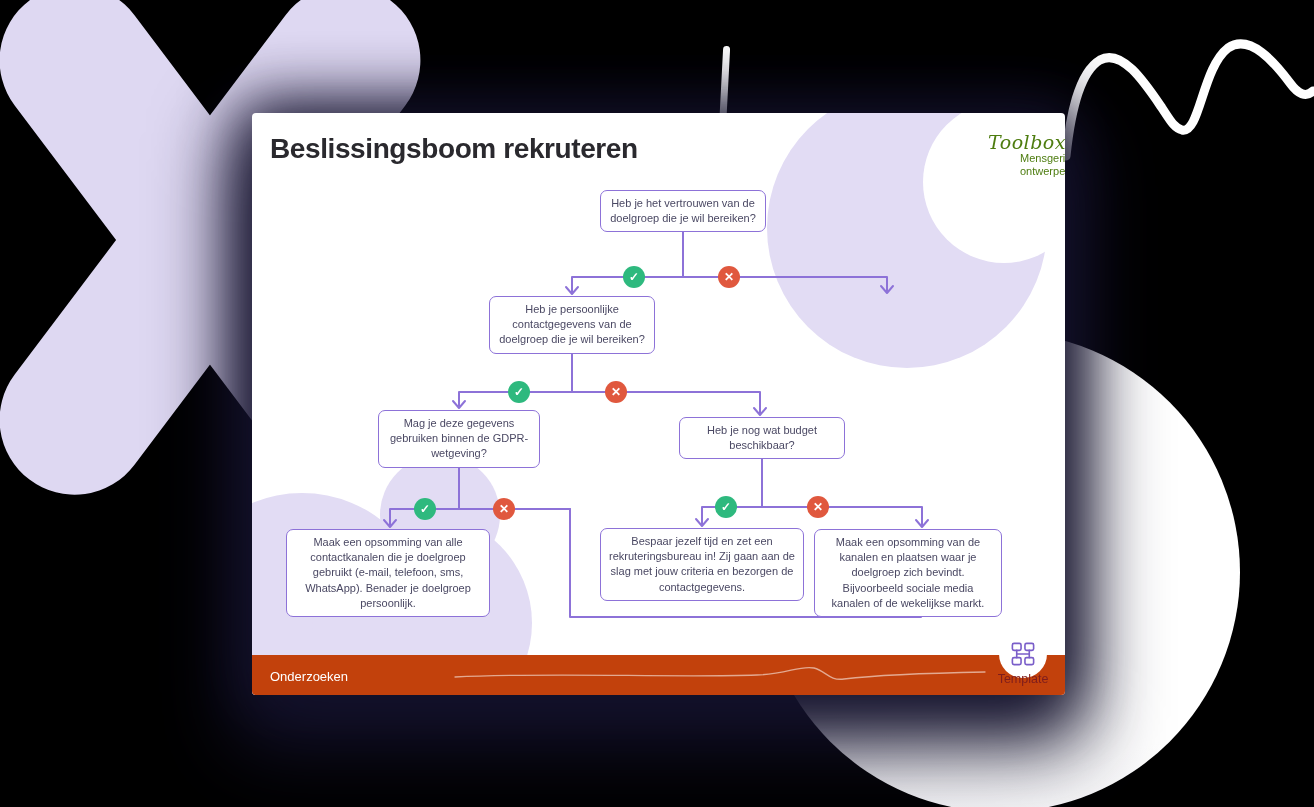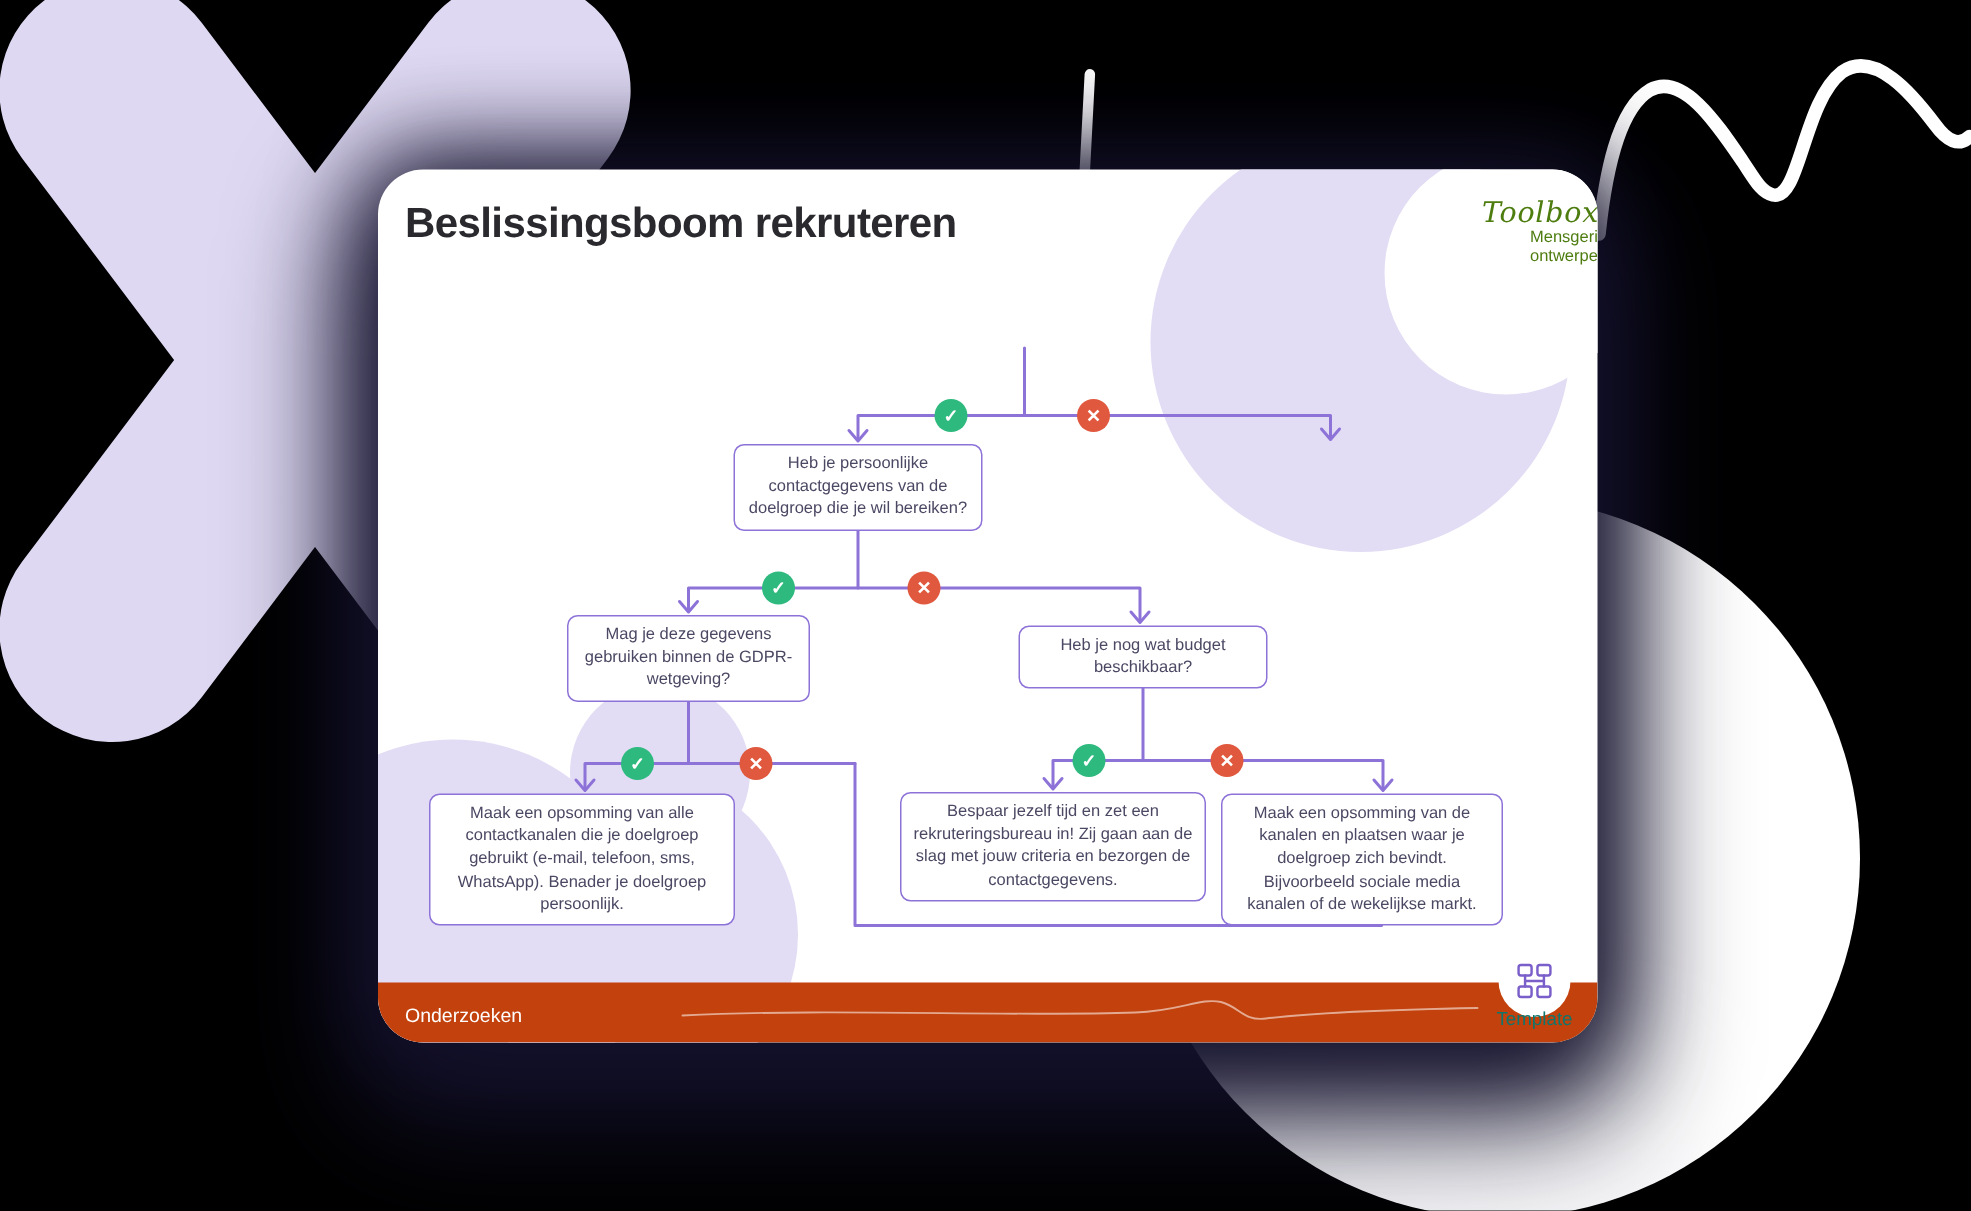--- a/index.html
+++ b/index.html
@@ -16,21 +16,21 @@
   .big-white-circle{position:absolute;left:760px;top:332px;width:480px;height:480px;
         border-radius:50%;background:radial-gradient(circle at 65% 40%, #ffffff 55%, #ededf2 100%);z-index:1;}
   .halo{position:absolute;left:150px;top:40px;width:1050px;height:760px;z-index:2;
         background:radial-gradient(ellipse 52% 48% at 50% 47%, rgba(23,21,50,.97) 0%, rgba(23,21,50,.8) 45%, rgba(23,21,50,0) 72%);}
   .squiggle{position:absolute;left:1050px;top:28px;z-index:2;}
   .stick{position:absolute;left:721px;top:46px;width:7px;height:86px;background:#fff;
         border-radius:4px;transform:rotate(3deg);z-index:2;}
 
   
   .card{position:absolute;left:252px;top:113px;width:813px;height:582px;background:#fff;
-        border-radius:30px;overflow:hidden;z-index:3;
+        border-radius:4px;overflow:hidden;z-index:3;
         box-shadow:0 35px 80px 18px rgba(20,18,44,.95), 0 0 60px 10px rgba(20,18,44,.9);}
   .lav-circle{position:absolute;left:515px;top:-25px;width:280px;height:280px;border-radius:50%;
         background:#e2dcf4;z-index:1;}
   .white-circle{position:absolute;left:671px;top:-12px;width:162px;height:162px;border-radius:50%;
         background:#fff;z-index:1;}
   .blob{position:absolute;background:#e2dcf4;border-radius:50%;z-index:1;}
 
   .card h1{position:absolute;left:18px;top:20px;margin:0;font-size:28px;font-weight:900;
         letter-spacing:-.4px;color:#2a292e;z-index:4;}
   .logo{position:absolute;right:15px;top:20px;z-index:4;color:#4d7c0f;text-align:left;width:62px;}
@@ -46,21 +46,21 @@
         justify-content:center;color:#fff;font-size:12px;font-weight:bold;z-index:5;}
   .badge.yes{background:#2eb97e;}
   .badge.no{background:#e0583e;}
 
   
   .footer{position:absolute;left:0;bottom:0;width:100%;height:40px;background:#c2410c;z-index:4;}
   .footer .left-label{position:absolute;left:18px;top:14px;color:#fff;font-size:13px;}
   .wavy{position:absolute;left:0;top:0;}
   .chip-circle{position:absolute;left:747px;top:517px;width:48px;height:48px;border-radius:50%;
         background:#fff;display:flex;align-items:center;justify-content:center;z-index:6;cursor:pointer;}
-  .chip-label{position:absolute;left:731px;top:559px;width:80px;text-align:center;color:#0f766e;
+  .chip-label{position:absolute;left:731px;top:559px;width:80px;text-align:center;color:#7f1d1d;
         font-size:12.5px;z-index:6;}
 </style>
 </head>
 <body>
 
 <div class="deco">
   <div class="xbar a"></div>
     <div class="xbar b"></div>
 </div>
 <div class="big-white-circle"></div>
@@ -104,20 +104,21 @@
       <path d="M318 396 V504 H669 V493"></path>
       <path d="M663 491 L669 484 L675 491"></path>
 
       <path d="M510 346 V394"></path>
       <path d="M450 411 V394 H670 V412"></path>
       <path d="M444 406 L450 413 L456 406"></path>
       <path d="M664 407 L670 414 L676 407"></path>
     </g>
   </svg>
 
+  <div class="node" style="left:348px;top:77px;width:166px;min-height:42px;">Heb je het vertrouwen van de doelgroep die je wil bereiken?</div>
   <div class="node" style="left:237px;top:183px;width:166px;min-height:56px;">Heb je persoonlijke contactgegevens van de doelgroep die je wil bereiken?</div>
   <div class="node" style="left:126px;top:297px;width:162px;min-height:56px;">Mag je deze gegevens gebruiken binnen de GDPR-wetgeving?</div>
   <div class="node" style="left:34px;top:416px;width:204px;min-height:68px;">Maak een opsomming van alle contactkanalen die je doelgroep gebruikt (e-mail, telefoon, sms, WhatsApp). Benader je doelgroep persoonlijk.</div>
   <div class="node" style="left:427px;top:304px;width:166px;min-height:42px;">Heb je nog wat budget beschikbaar?</div>
   <div class="node" style="left:348px;top:415px;width:204px;min-height:66px;">Bespaar jezelf tijd en zet een rekruteringsbureau in! Zij gaan aan de slag met jouw criteria en bezorgen de contactgegevens.</div>
   <div class="node" style="left:562px;top:416px;width:188px;min-height:66px;">Maak een opsomming van de kanalen en plaatsen waar je doelgroep zich bevindt. Bijvoorbeeld sociale media kanalen of de wekelijkse markt.</div>
 
   <div class="badge yes" style="left:371px;top:153px;">✓</div>
   <div class="badge no" style="left:466px;top:153px;">✕</div>
   <div class="badge yes" style="left:256px;top:268px;">✓</div>

